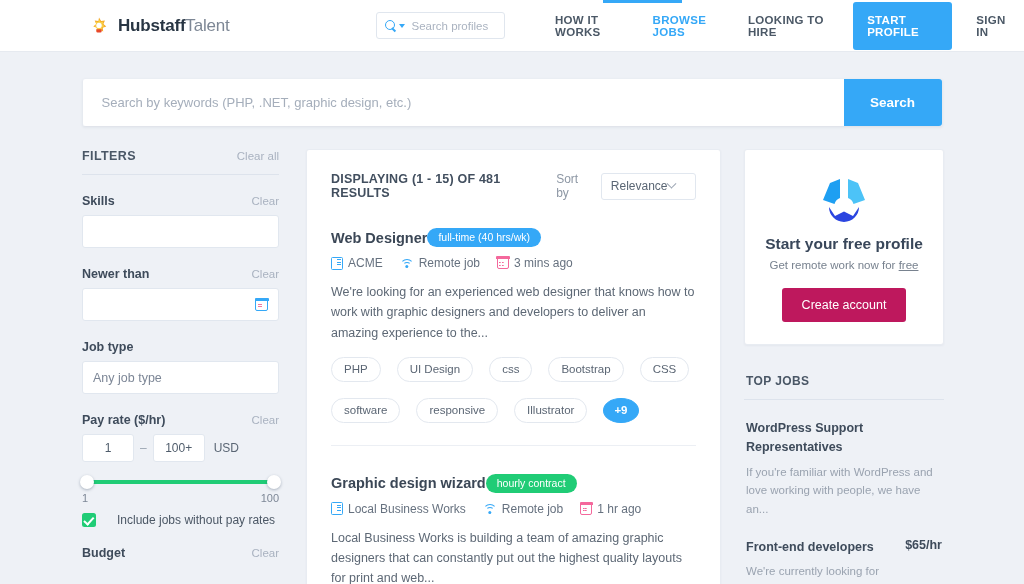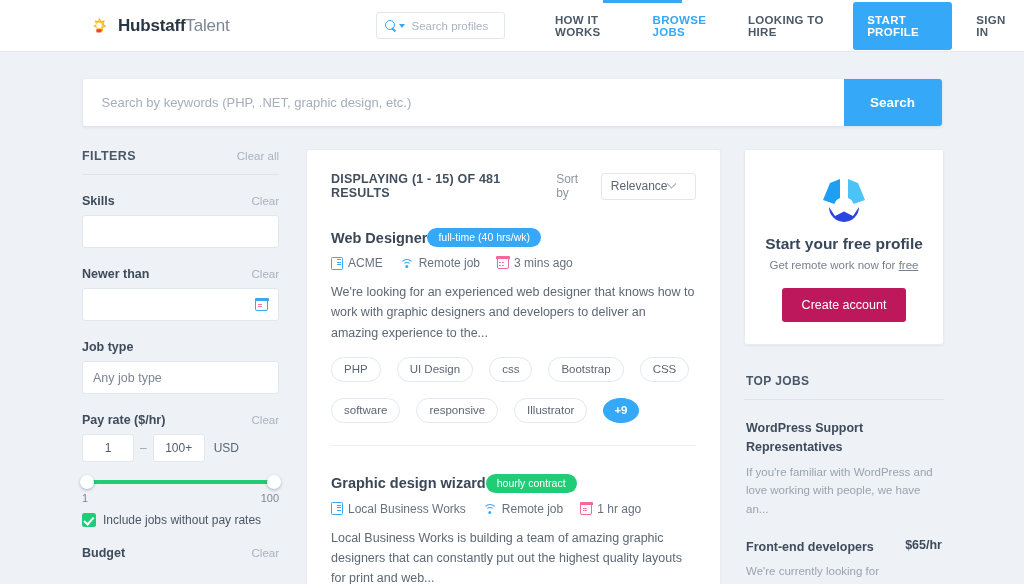--- a/index.html
+++ b/index.html
@@ -141,21 +141,21 @@
     position: absolute; top: 0; width: 14px; height: 14px;
     background: #fff; border-radius: 50%;
     box-shadow: 0 1px 3px rgba(40,60,90,.35);
   }
   .s-knob.l { left: -4px; }
   .s-knob.r { right: -4px; }
   .s-scale {
     display: flex; justify-content: space-between;
     font-size: 11px; color: #7d8796; margin-top: 3px;
   }
-  .check-row { display: flex; align-items: center; gap: 7px; margin-top: 9px; }
+  .check-row { display: flex; align-items: center; gap: 21px; margin-top: 9px; }
   .chk {
     width: 14px; height: 14px; background: #20cc76; border-radius: 2.5px;
     position: relative; flex: none;
   }
   .chk::after {
     content: ""; position: absolute; left: 4px; top: 1.5px;
     width: 4px; height: 7.5px; border: solid #fff;
     border-width: 0 2px 2px 0; transform: rotate(42deg);
   }
   .chk-lbl { font-size: 12px; color: #4b5765; }

